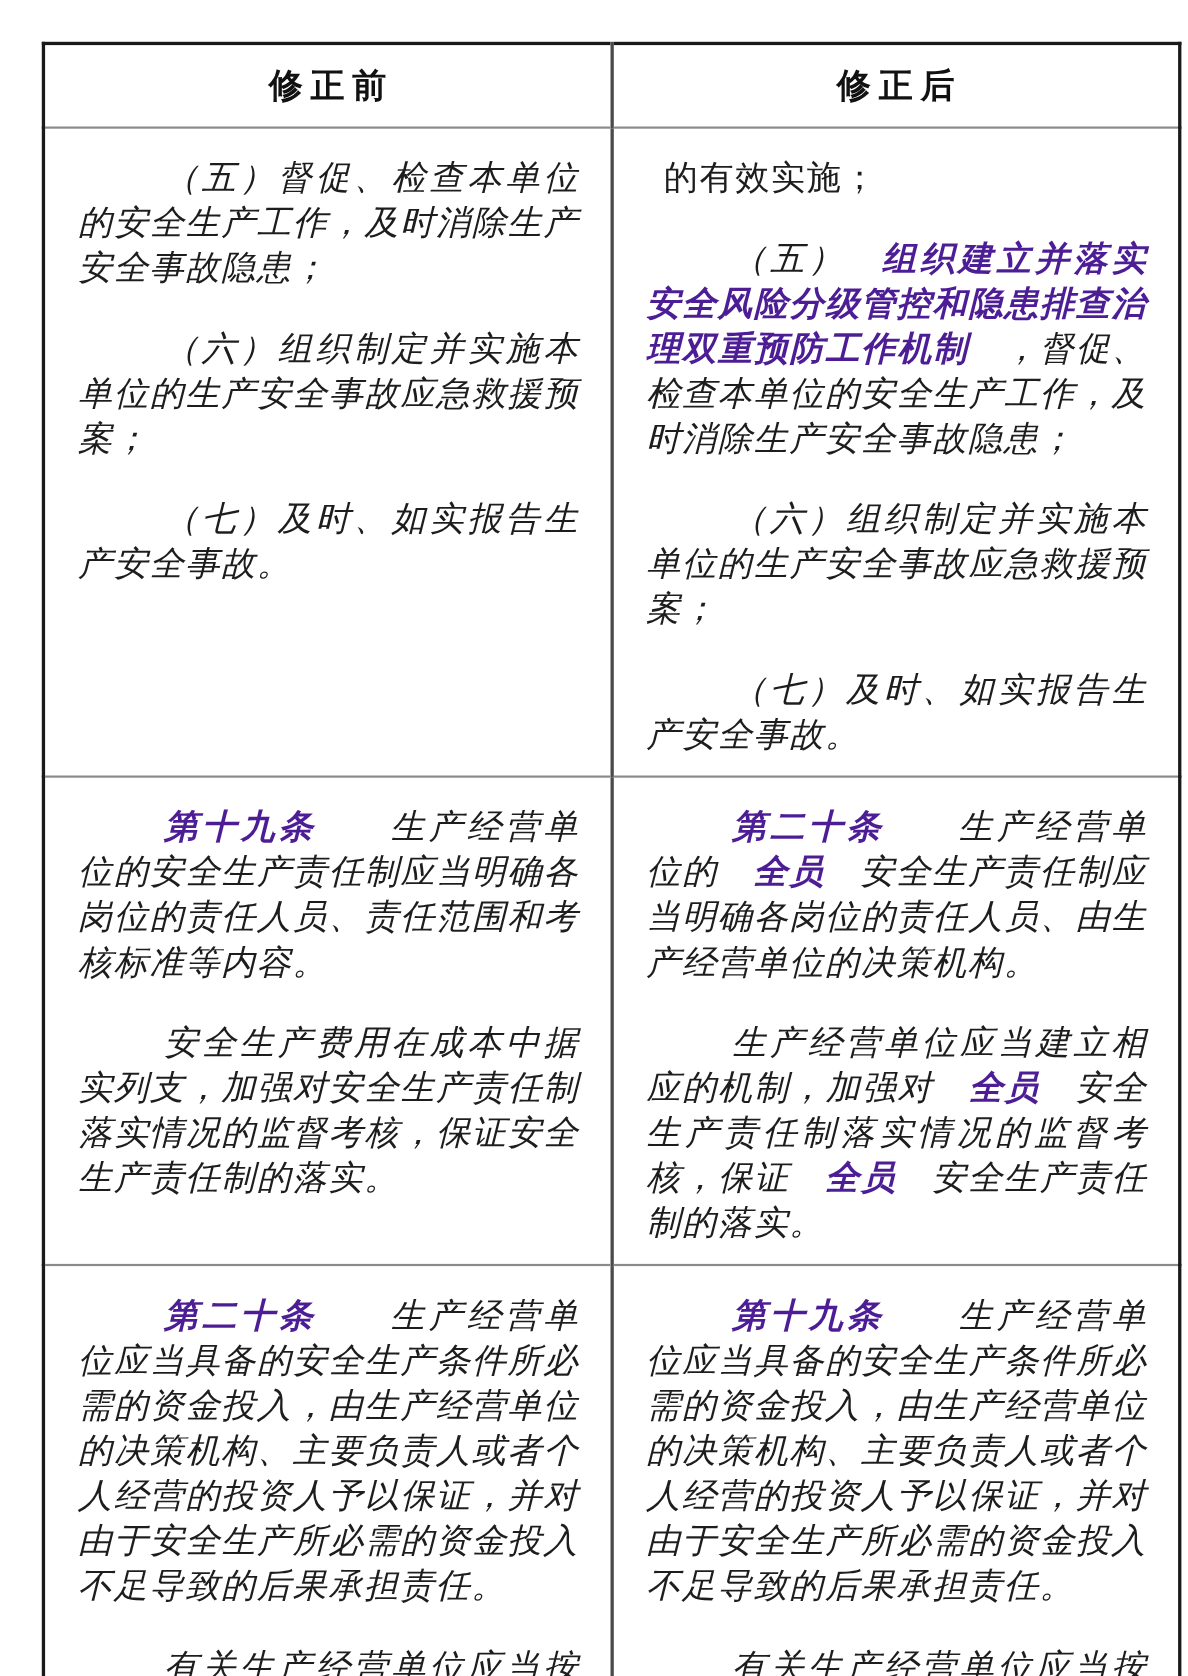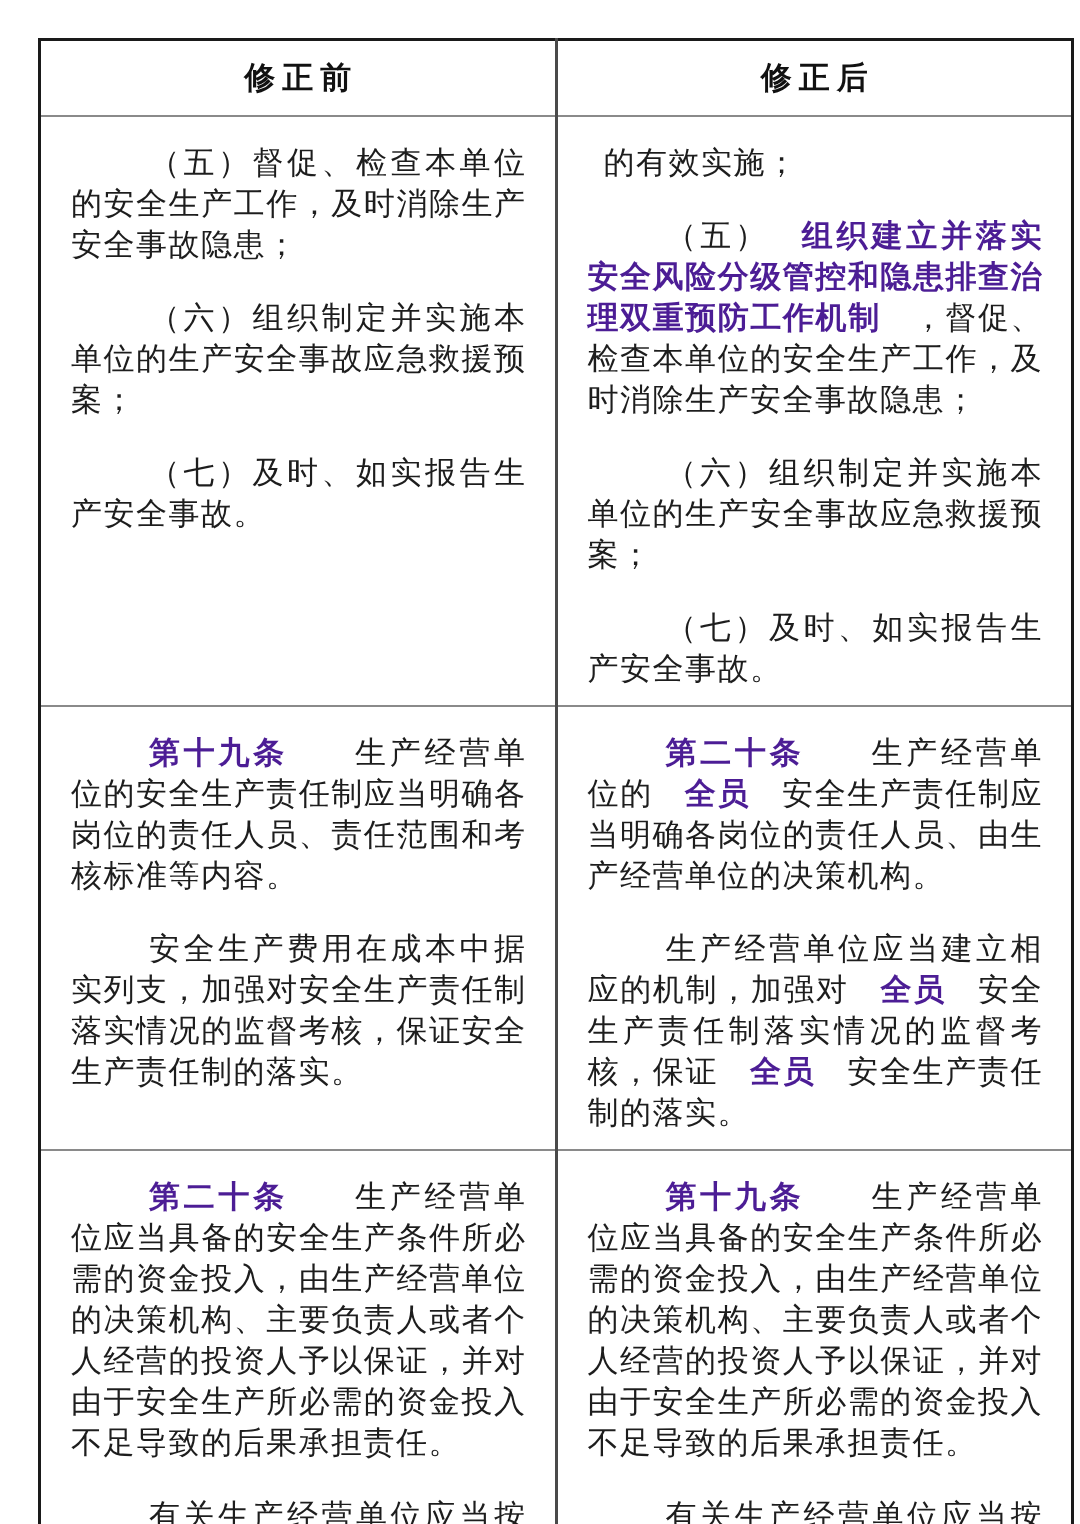--- a/index.html
+++ b/index.html
@@ -56,21 +56,21 @@
   }
   td.cell {
     padding: 9px 12px 0 14px;
     font-size: 31px;
     line-height: 41px;
     letter-spacing: 1.5px;
     text-align: justify;
     color: #1d1d1d;
   }
   .para { text-align: justify; }
-  .para.indent { text-indent: 2em; }
+  .para.indent { text-indent: 2em; font-style: italic; }
   .run.bold {
     font-family: "DejaVu Sans", sans-serif;
     font-weight: 700;
     color: #4c1d95;
   }
 </style>
 </head>
 <body>
 
 <div class="page">

